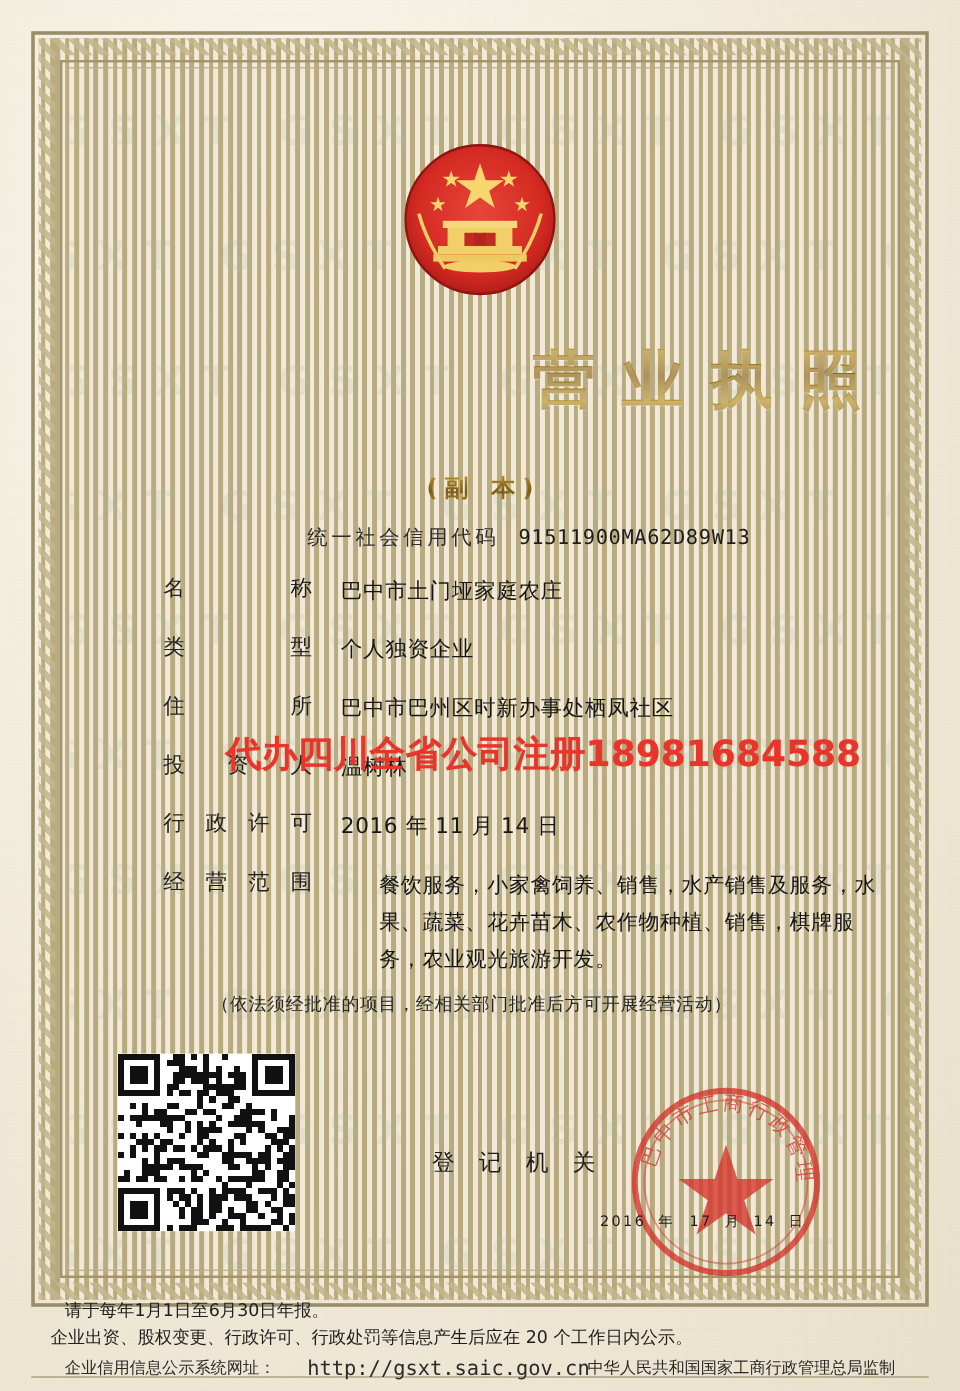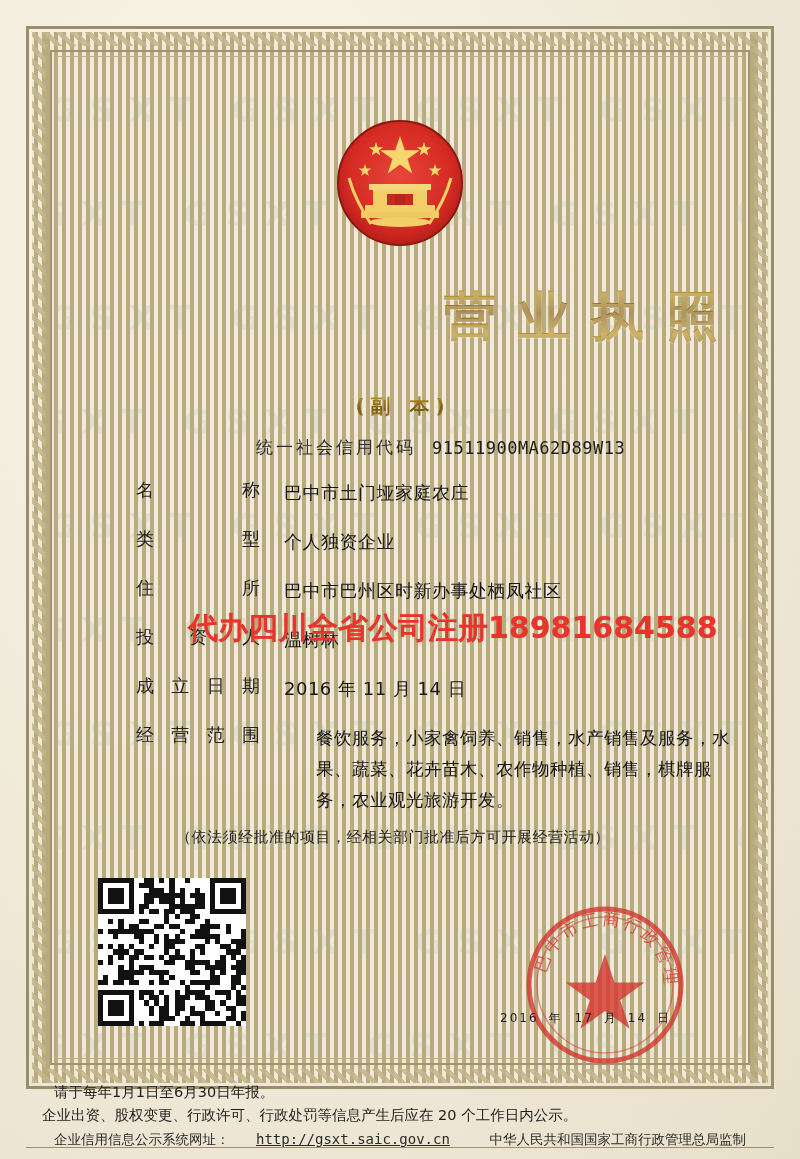--- a/index.html
+++ b/index.html
@@ -304,23 +304,22 @@
     top: 4px;
     font-family: "DejaVu Sans", sans-serif;
     font-size: 13.5px;
     color: #2a2a2a;
   }
   .footer-url {
     position: absolute;
     left: 230px;
     top: 4px;
     font-family: "DejaVu Sans Mono", "Liberation Mono", monospace;
-    font-size: 14px;
+    font-size: 17px;
     color: #2a2a2a;
-    text-decoration: underline;
   }
   .footer-right {
     position: absolute;
     right: 28px;
     top: 4px;
     font-family: "DejaVu Sans", sans-serif;
     font-size: 13.5px;
     color: #2a2a2a;
   }
 </style>
@@ -402,21 +401,21 @@
       </div>
       <div class="field">
         <div class="field-label">住所</div>
         <div class="field-value">巴中市巴州区时新办事处栖凤社区</div>
       </div>
       <div class="field">
         <div class="field-label">投资人</div>
         <div class="field-value">温树林</div>
       </div>
       <div class="field">
-        <div class="field-label">成立日期</div>
+        <div class="field-label">行政许可</div>
         <div class="field-value date">2016 年 11 月 14 日</div>
       </div>
       <div class="field scope">
         <div class="field-label">经营范围</div>
         <div class="field-value">餐饮服务，小家禽饲养、销售，水产销售及服务，水果、蔬菜、花卉苗木、农作物种植、销售，棋牌服务，农业观光旅游开发。</div>
       </div>
     </div>
 
     <div class="overlay-ad">代办四川全省公司注册18981684588</div>
 
@@ -826,20 +825,21 @@
           <rect x="18" y="28" width="1" height="1" fill="#111111"></rect>
           <rect x="20" y="28" width="1" height="1" fill="#111111"></rect>
           <rect x="21" y="28" width="1" height="1" fill="#111111"></rect>
           <rect x="22" y="28" width="1" height="1" fill="#111111"></rect>
           <rect x="23" y="28" width="1" height="1" fill="#111111"></rect>
           <rect x="24" y="28" width="1" height="1" fill="#111111"></rect>
           <rect x="27" y="28" width="1" height="1" fill="#111111"></rect>
         </svg>
     </div>
 
+    <div class="registry">登 记 机 关</div>
 
     <div class="seal">
       <svg viewBox="0 0 166 166" width="166" height="166" aria-hidden="true">
         <circle cx="83" cy="83" r="76" fill="none" stroke="#d6332c" stroke-width="5"></circle>
         <circle cx="83" cy="83" r="68" fill="none" stroke="#d6332c" stroke-width="1.5" opacity=".6"></circle>
         <polygon fill="#d6332c" points="83,52 92.5,80.5 122.5,80.5 98.2,98.2 107.7,126.7 83,109 58.3,126.7 67.8,98.2 43.5,80.5 73.5,80.5"></polygon>
         <path id="sealarc" d="M 23 83 A 60 60 0 0 1 143 83" fill="none"></path>
         <text fill="#d6332c" font-size="17" font-family="DejaVu Sans, sans-serif" letter-spacing="3">
           <textPath href="#sealarc" startOffset="6%" id="sealtextpath">巴中市工商行政管理局</textPath>
         </text>

